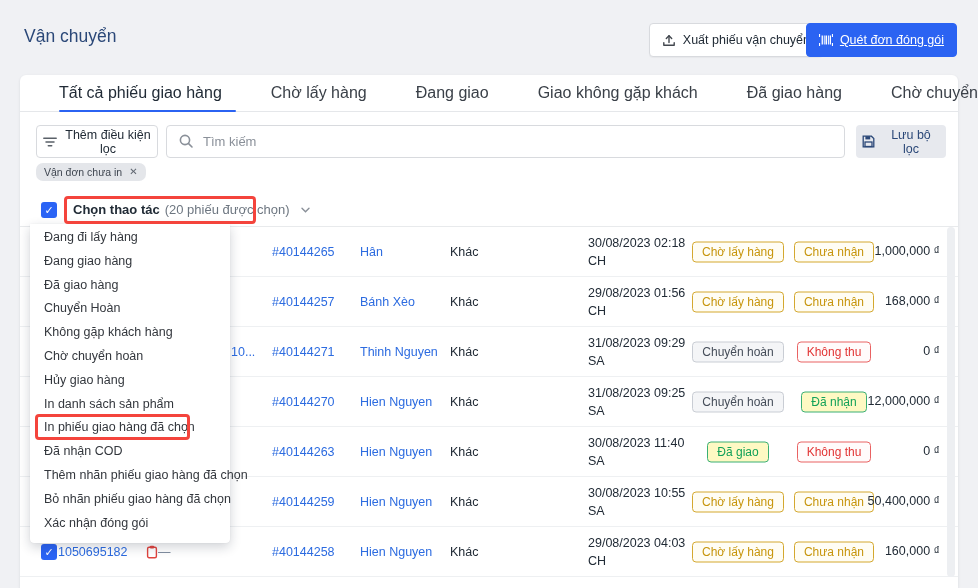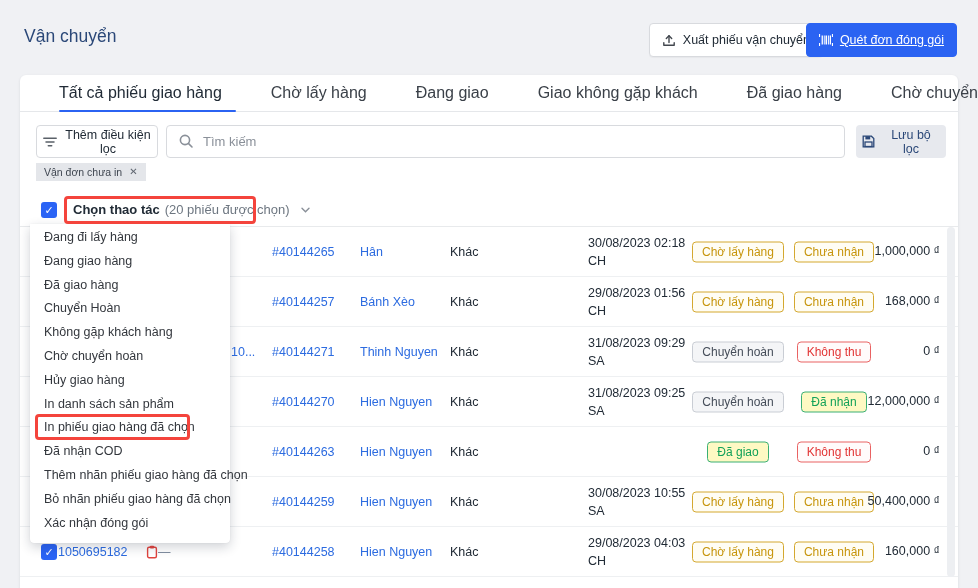--- a/index.html
+++ b/index.html
@@ -32,21 +32,21 @@
     background:#fff;border:1px solid #d8dade;border-radius:4px;font-size:12.5px;color:#212b36;cursor:pointer;box-sizing:border-box;}
   .search-wrap{position:absolute;left:130px;top:0;width:679px;height:33px;}
   .search-wrap input{width:100%;height:100%;box-sizing:border-box;border:1px solid #d8dade;border-radius:4px;
     padding:0 10px 0 36px;font-size:13px;color:#212b36;font-family:Liberation Sans, sans-serif;outline:none;}
   .search-wrap input::placeholder{color:#8a9099;}
   .search-icon{position:absolute;left:12px;top:8px;}
   .btn-savefilter{position:absolute;right:0;top:0;width:90px;height:33px;display:flex;align-items:center;justify-content:center;gap:7px;
     background:#e7e9ee;border:none;border-radius:4px;font-size:12.5px;color:#2b4878;cursor:pointer;}
   
   .chip{position:absolute;left:16px;top:88px;height:18px;display:inline-flex;align-items:center;gap:7px;
-    background:#e4e6ea;border-radius:0;padding:0 8px;font-size:10.5px;color:#3f4650;}
+    background:#e4e6ea;border-radius:7px;padding:0 8px;font-size:10.5px;color:#3f4650;}
   .chip .x{font-size:10px;color:#5f6670;cursor:pointer;line-height:1;}
   
   .sel-bar{position:absolute;left:0;top:117px;right:0;height:35px;border-bottom:1px solid #e8eaec;box-sizing:border-box;}
   .cb{width:16px;height:16px;background:#2b64f5;border-radius:3px;color:#fff;font-size:11px;line-height:16px;text-align:center;cursor:pointer;}
   .sel-cb{position:absolute;left:21px;top:10px;}
   .sel-group{position:absolute;left:53px;top:0;height:35px;display:flex;align-items:center;gap:5px;cursor:pointer;}
   .sel-label{font-size:13px;font-weight:bold;color:#212b36;}
   .sel-count{font-size:13px;color:#6d7680;}
   .sel-chevron{margin-left:6px;}
   
@@ -217,20 +217,21 @@
         <span class="cell c-date">31/08/2023 09:25 SA</span>
         <span class="cell c-status"><span class="badge b-gray">Chuyển hoàn</span></span>
         <span class="cell c-cod"><span class="badge b-green">Đã nhận</span></span>
         <span class="cell c-amount">12,000,000 ₫</span>
       </div>
       <div class="trow">
         <span class="cb c-cb">✓</span>
         <a class="cell c-order link">#40144263</a>
         <a class="cell c-customer link">Hien Nguyen</a>
         <span class="cell c-carrier">Khác</span>
+        <span class="cell c-date">30/08/2023 11:40 SA</span>
         <span class="cell c-status"><span class="badge b-green">Đã giao</span></span>
         <span class="cell c-cod"><span class="badge b-red">Không thu</span></span>
         <span class="cell c-amount">0 ₫</span>
       </div>
       <div class="trow">
         <span class="cb c-cb">✓</span>
         <a class="cell c-order link">#40144259</a>
         <a class="cell c-customer link">Hien Nguyen</a>
         <span class="cell c-carrier">Khác</span>
         <span class="cell c-date">30/08/2023 10:55 SA</span>

